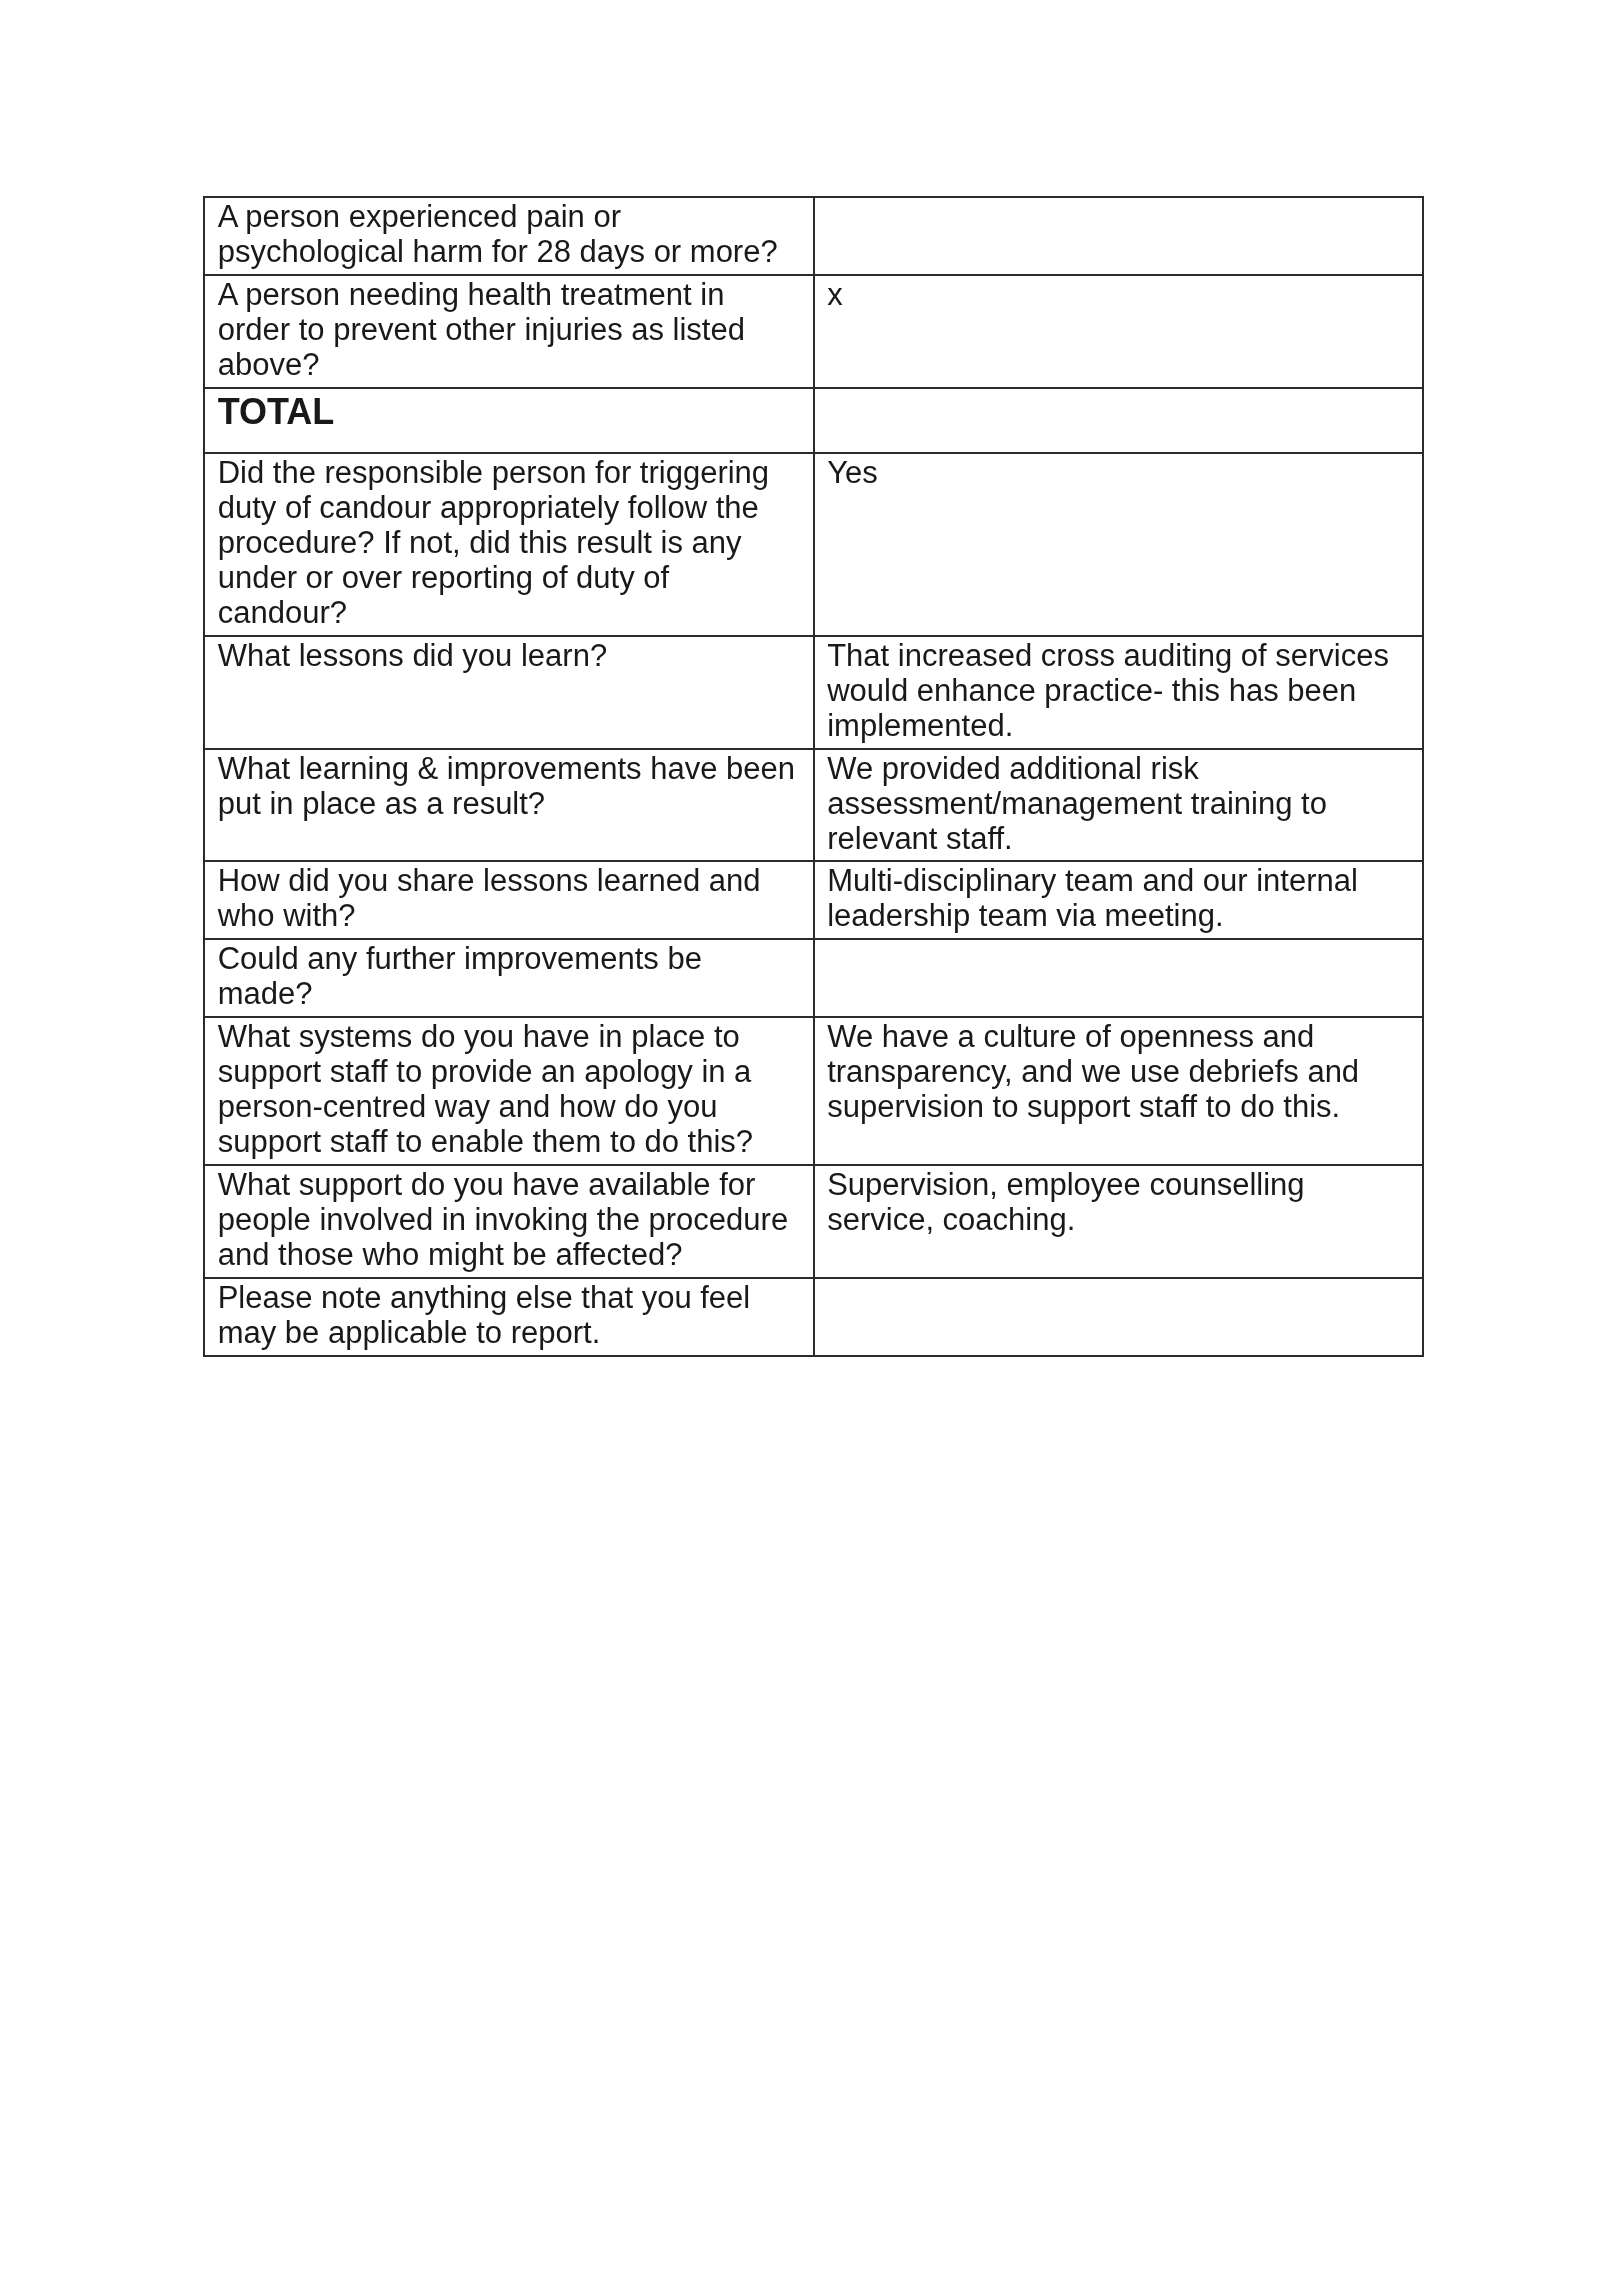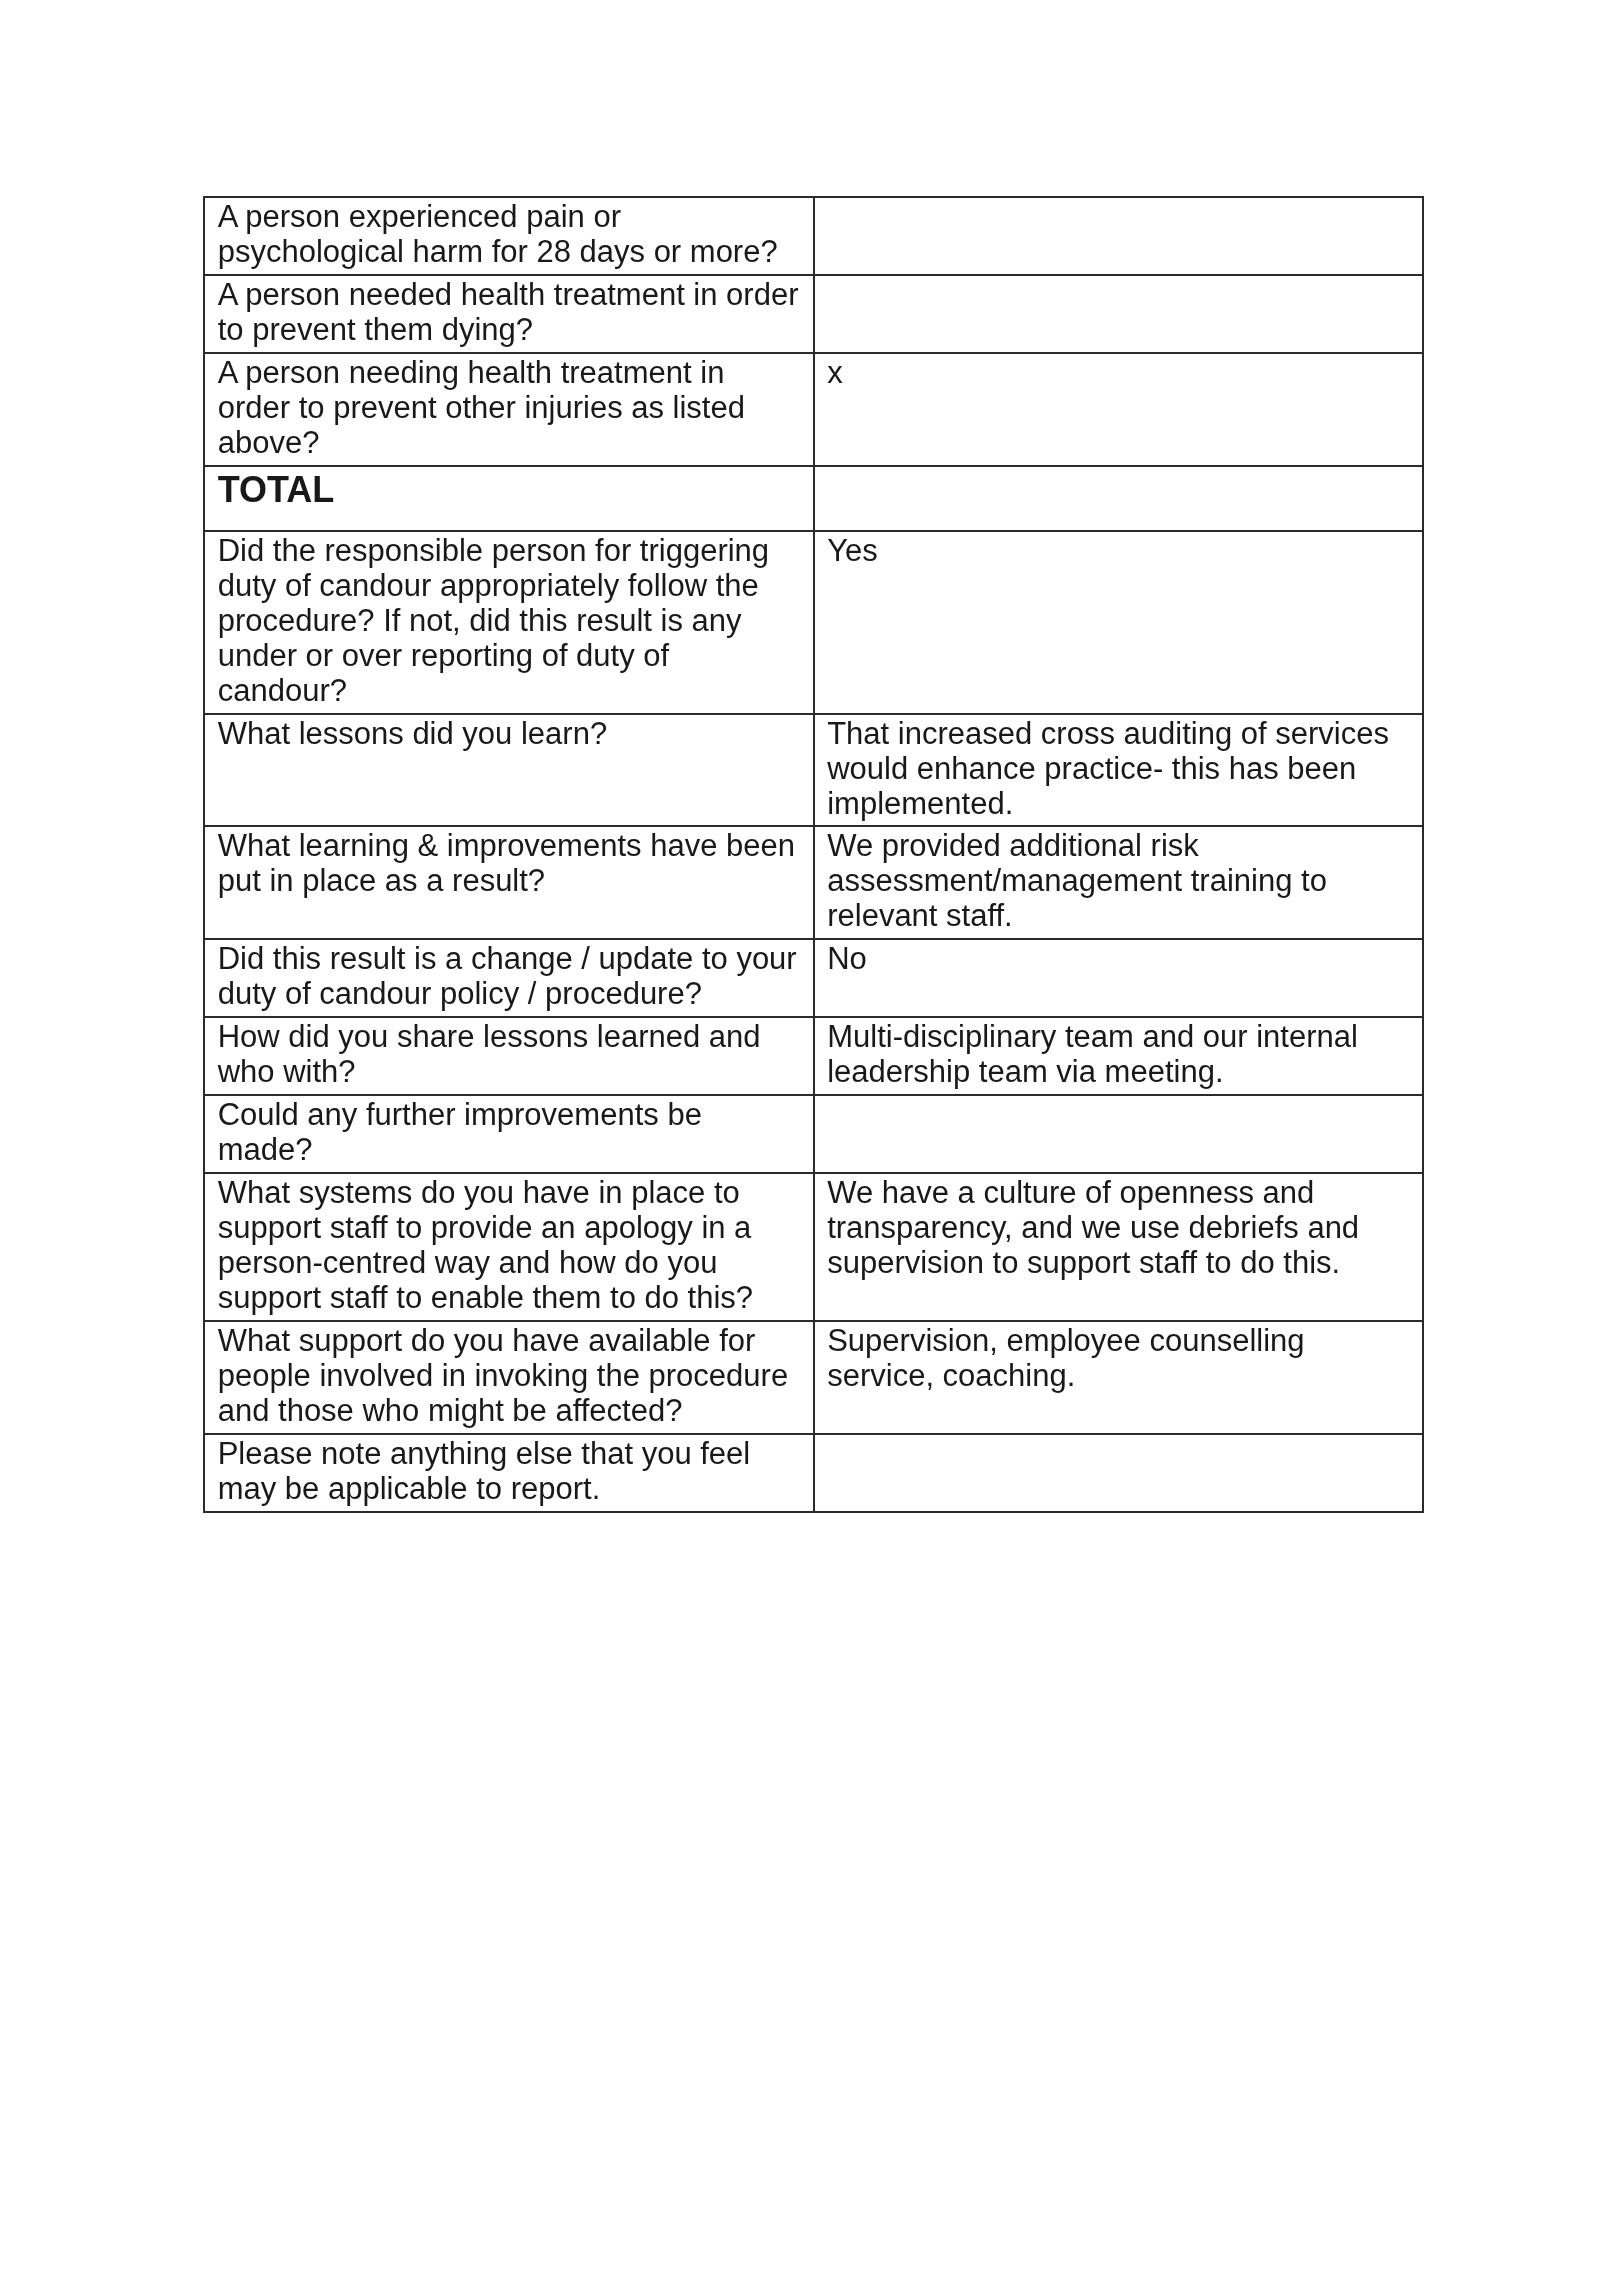--- a/index.html
+++ b/index.html
@@ -69,46 +69,38 @@
     <colgroup>
         <col class="q-col">
         <col class="a-col">
       </colgroup>
     <tbody>
       <tr>
         <td class="q">A person experienced pain or psychological harm for 28 days or more?</td>
         <td class="a"></td>
       </tr>
       <tr>
-        <td class="q">A person needed health treatment in order to prevent them dying?</td>
-        <td class="a"></td>
-      </tr>
-      <tr>
         <td class="q">A person needing health treatment in order to prevent other injuries as listed above?</td>
         <td class="a">x</td>
       </tr>
       <tr class="total-row">
         <td class="q">TOTAL</td>
         <td class="a"></td>
       </tr>
       <tr>
         <td class="q">Did the responsible person for triggering duty of candour appropriately follow the procedure? If not, did this result is any under or over reporting of duty of candour?</td>
         <td class="a">Yes</td>
       </tr>
       <tr>
         <td class="q">What lessons did you learn?</td>
         <td class="a">That increased cross auditing of services would enhance practice- this has been implemented.</td>
       </tr>
       <tr>
         <td class="q">What learning &amp; improvements have been put in place as a result?</td>
         <td class="a">We provided additional risk assessment/management training to relevant staff.</td>
-      </tr>
-      <tr>
-        <td class="q">Did this result is a change / update to your duty of candour policy / procedure?</td>
-        <td class="a">No</td>
       </tr>
       <tr>
         <td class="q">How did you share lessons learned and who with?</td>
         <td class="a">Multi-disciplinary team and our internal leadership team via meeting.</td>
       </tr>
       <tr>
         <td class="q">Could any further improvements be made?</td>
         <td class="a"></td>
       </tr>
       <tr>

